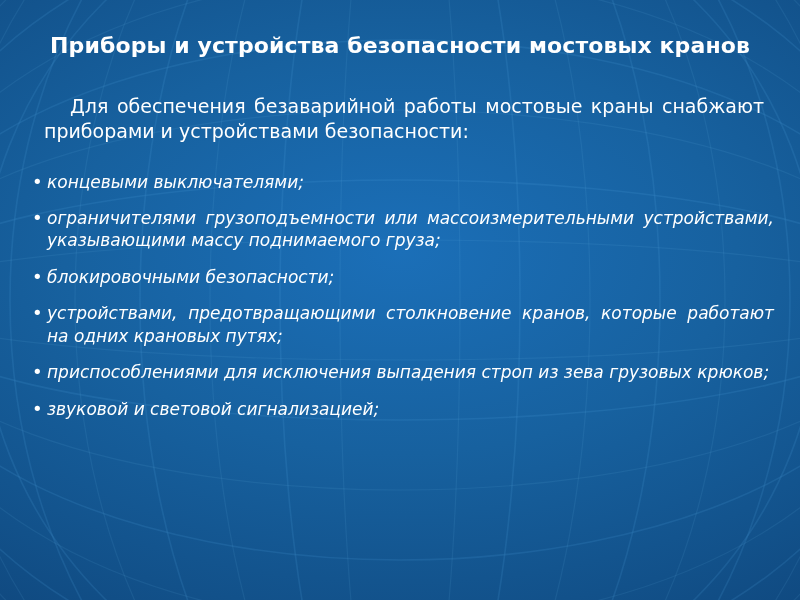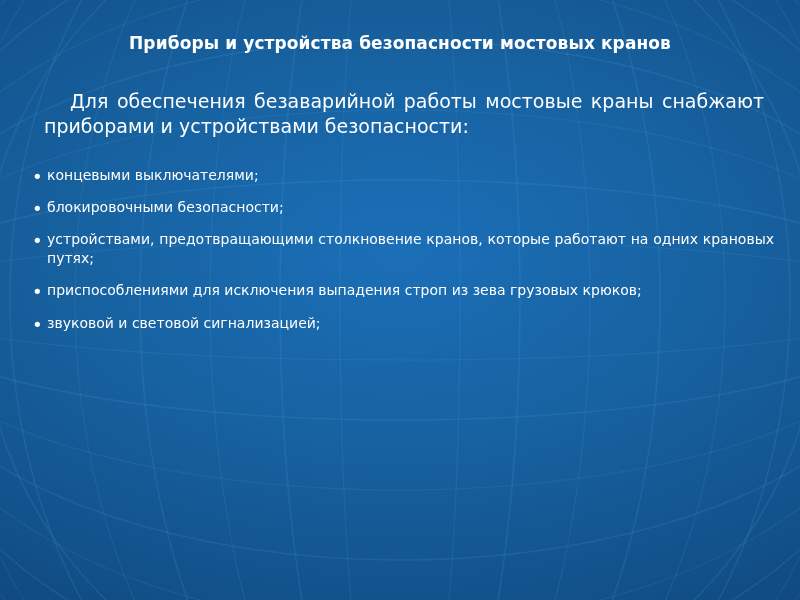--- a/index.html
+++ b/index.html
@@ -37,37 +37,38 @@
     opacity: 0.55;
   }
   .content {
     position: relative;
     z-index: 3;
   }
   .slide-title {
     text-align: center;
     color: #ffffff;
     font-weight: bold;
-    font-size: 17px;
+    font-size: 22px;
     letter-spacing: 0.1px;
     padding-top: 33px;
   }
   .intro {
     color: #ffffff;
     font-size: 19px;
     line-height: 1.33;
     text-align: justify;
     margin: 36px 36px 0 44px;
     text-indent: 26px;
   }
   .bullets {
     margin: 26px 26px 0 30px;
     color: #ffffff;
-    font-size: 14px;
+    font-size: 17px;
     line-height: 1.32;
+    font-style: italic;
   }
   .bullet {
     position: relative;
     padding-left: 17px;
     margin-bottom: 14px;
     text-align: justify;
   }
   .bullet::before {
     content: "\2022";
     position: absolute;
@@ -111,20 +112,21 @@
   </div>
 
   <div class="content">
 
     <div class="slide-title">Приборы и устройства безопасности мостовых кранов</div>
 
     <div class="intro">Для обеспечения безаварийной работы мостовые краны снабжают приборами и устройствами безопасности:</div>
 
     <div class="bullets">
       <div class="bullet">концевыми выключателями;</div>
+      <div class="bullet">ограничителями грузоподъемности или массоизмерительными устройствами, указывающими массу поднимаемого груза;</div>
       <div class="bullet">блокировочными безопасности;</div>
       <div class="bullet">устройствами, предотвращающими столкновение кранов, которые работают на одних крановых путях;</div>
       <div class="bullet nojustify">приспособлениями для исключения выпадения строп из зева грузовых крюков;</div>
       <div class="bullet nojustify">звуковой и световой сигнализацией;</div>
     </div>
 
   </div>
 </div>
 
 </body></html>

